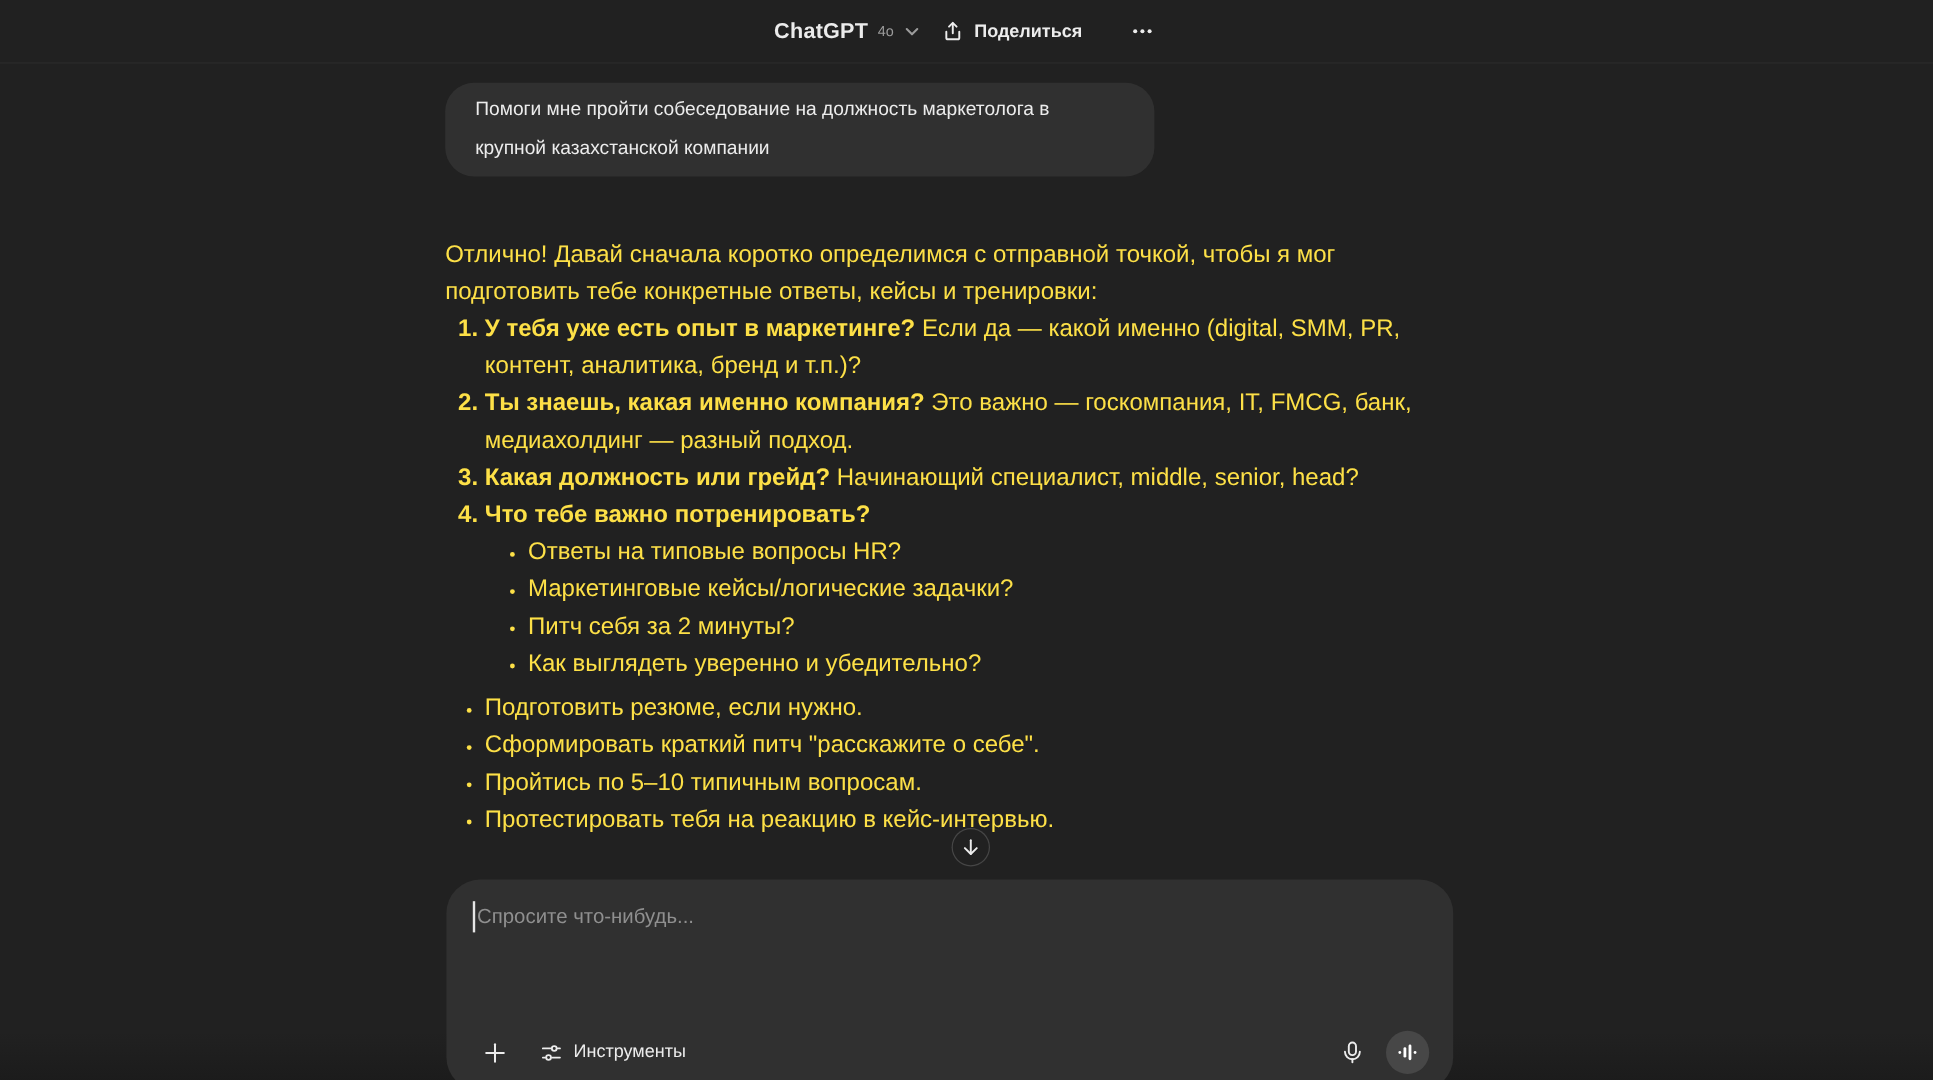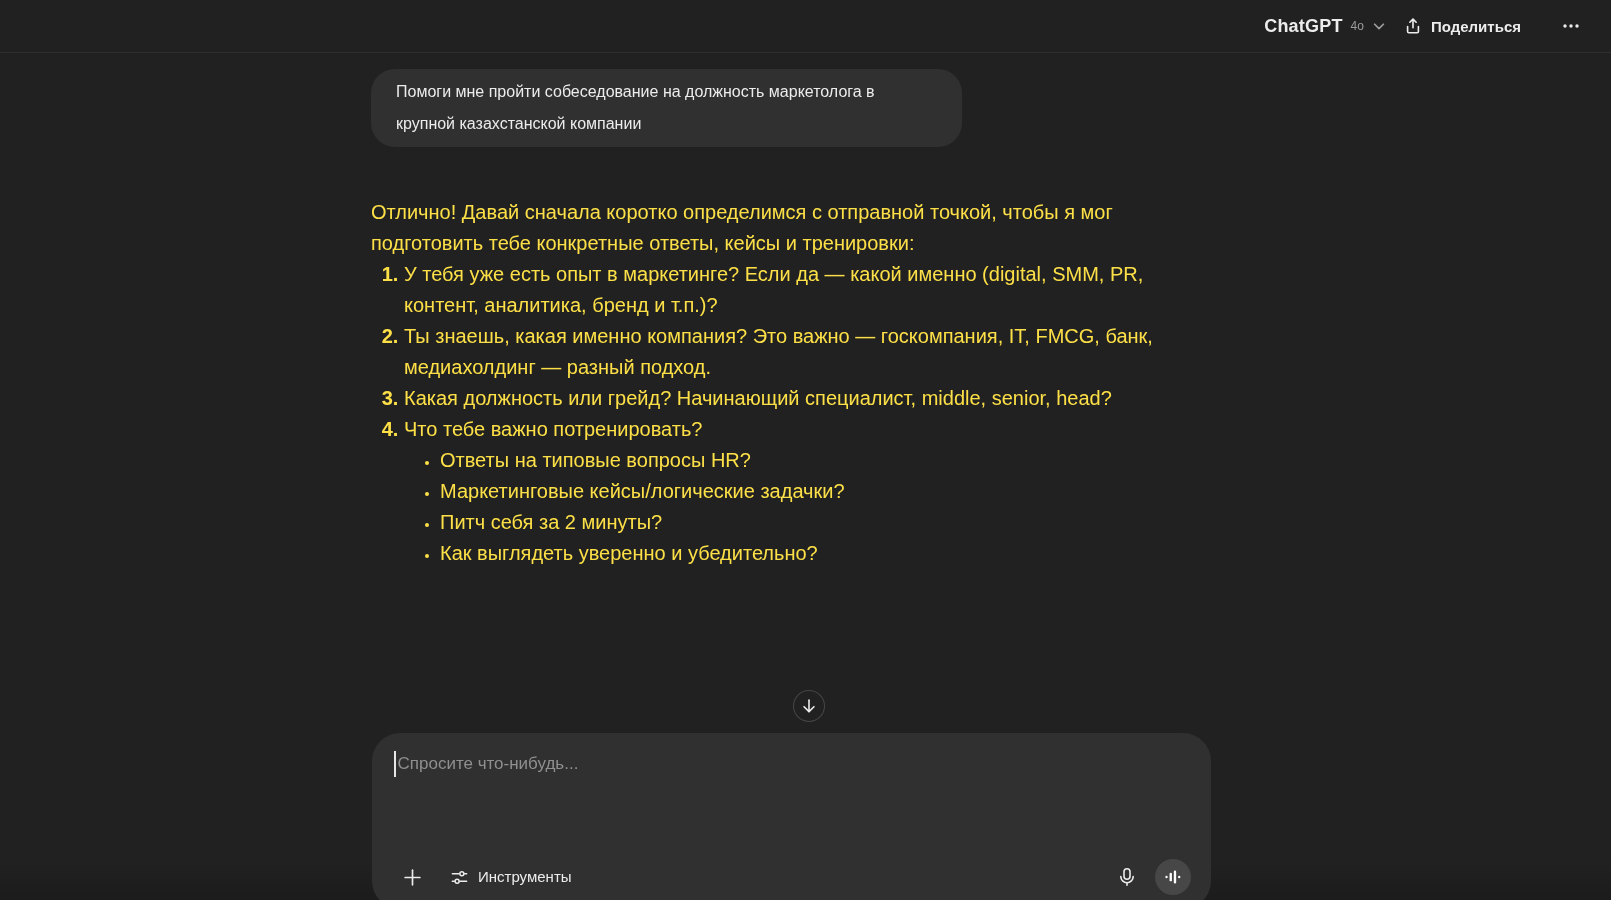--- a/index.html
+++ b/index.html
@@ -7,21 +7,21 @@
     width: 1611px; height: 900px;
     background: #212121;
     overflow: hidden;
     font-family: "Liberation Sans", sans-serif;
     color: #ececec;
   }
   
   .header {
     position: absolute; top: 0; left: 0; right: 0;
     height: 53px;
-    display: flex; align-items: center; justify-content: flex-end;
+    display: flex; align-items: center; justify-content: center;
     padding: 0 24px 0 16px;
     border-bottom: 1px solid rgba(255,255,255,0.06);
     background: #212121;
     z-index: 20;
   }
   .model-switcher {
     display: flex; align-items: center; gap: 8px;
     background: none; border: 0; cursor: pointer;
     padding: 6px 10px; border-radius: 8px;
     font-family: inherit;
@@ -48,21 +48,21 @@
   .user-row { display: flex; justify-content: flex-start; margin-top: 16px; }
   .user-bubble {
     background: #303030;
     border-radius: 24px;
     padding: 7px 25px;
     max-width: 591px;
     font-size: 16px; line-height: 32px; color: #ececec;
   }
   .assistant { margin-top: 50px; font-size: 20px; line-height: 31px; color: #fde047; }
   .assistant p { margin: 0; }
-  .assistant strong { font-weight: 400; }
+  .assistant strong { font-weight: 700; }
   ol.qlist { margin: 0; padding-left: 33px; list-style: decimal outside; }
   ol.qlist > li::marker { font-weight: 700; }
   ul.sublist { margin: 0; padding-left: 36px; list-style: disc outside; }
   ul.sublist > li::marker { font-size: 13px; }
   p.outro { margin-top: 6px; }
   ul.outrolist { margin-top: 6px; padding-left: 33px; list-style: disc outside; }
   ul.outrolist > li::marker { font-size: 13px; }
   
   .scroll-btn {
     position: absolute; left: 793px; top: 690px;
@@ -167,20 +167,26 @@
         <ul class="sublist">
           <li>Ответы на типовые вопросы HR?</li>
           <li>Маркетинговые кейсы/логические задачки?</li>
           <li>Питч себя за 2 минуты?</li>
           <li>Как выглядеть уверенно и убедительно?</li>
         </ul>
       </li>
     </ol>
 
 
+    <ul class="outrolist">
+      <li>Подготовить резюме, если нужно.</li>
+      <li>Сформировать краткий питч "расскажите о себе".</li>
+      <li>Пройтись по 5–10 типичным вопросам.</li>
+      <li>Протестировать тебя на реакцию в кейс-интервью.</li>
+    </ul>
   </div>
 </div>
 
 <button class="scroll-btn">
   <svg width="18" height="18" viewBox="0 0 20 20" fill="none" stroke="#ececec" stroke-width="1.8" stroke-linecap="round" stroke-linejoin="round">
       <path d="M10 3.5 V16"></path>
       <path d="M4.5 10.8 L10 16.3 L15.5 10.8"></path>
     </svg>
 </button>
 

